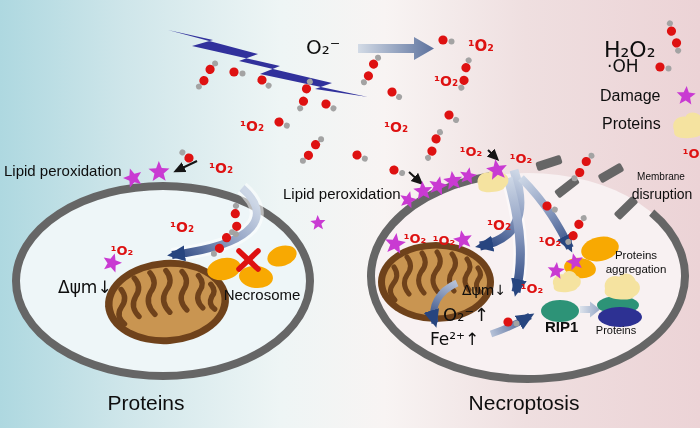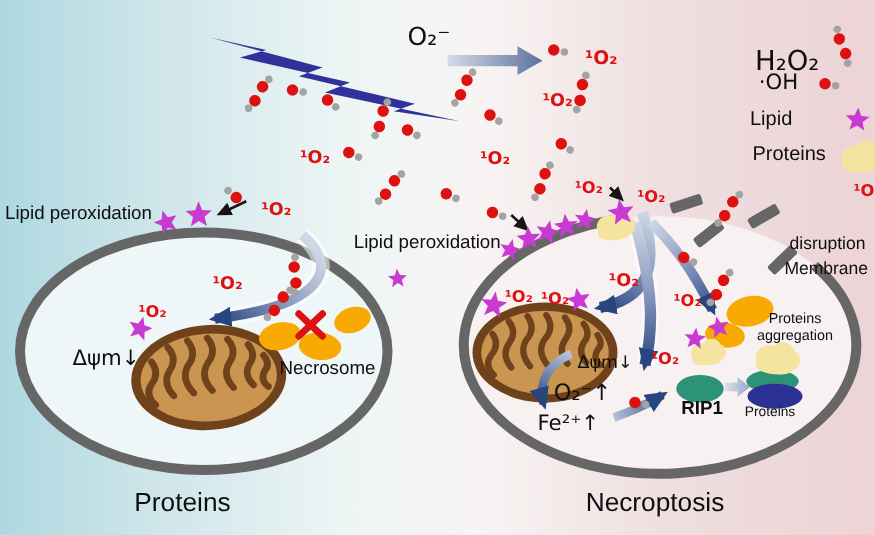--- a/index.html
+++ b/index.html
@@ -289,31 +289,31 @@
       <span class="o2" style="left: 182px; top: 227px; font-size: 14px;">¹O₂</span>
       <span class="o2" style="left: 122px; top: 250px; font-size: 13px;">¹O₂</span>
       <span class="o2" style="left: 499px; top: 225px; font-size: 14px;">¹O₂</span>
       <span class="o2" style="left: 415px; top: 238px; font-size: 13px;">¹O₂</span>
       <span class="o2" style="left: 444px; top: 240px; font-size: 13px;">¹O₂</span>
       <span class="o2" style="left: 550px; top: 241px; font-size: 13px;">¹O₂</span>
       <span class="o2" style="left: 532px; top: 288px; font-size: 13px;">¹O₂</span>
     </div>
 
 <div id="label-layer">
-  <div class="lbl formula" style="left:306px;top:18px;font-size:20px;margin-left:20px;">O₂⁻</div>
+  <div class="lbl formula" style="left:306px;top:36px;font-size:20px;">O₂⁻</div>
 
   <div class="lbl formula" style="left:604px;top:38px;font-size:22px;">H₂O₂</div>
   <div class="lbl formula" style="left:607px;top:57px;font-size:17px;">·OH</div>
-  <div class="lbl" style="left:600px;top:87px;font-size:16px;">Lipid</div>
+  <div class="lbl" style="left:600px;top:87px;font-size:16px;">Damage</div>
   <div class="lbl" style="left:602px;top:115px;font-size:16px;">Proteins</div>
 
   <div class="lbl" style="left:4px;top:163px;font-size:15px;">Lipid peroxidation</div>
   <div class="lbl" style="left:283px;top:186px;font-size:15px;">Lipid peroxidation</div>
 
-  <div class="lbl center" style="left:661px;top:171px;font-size:14px;margin-top:36px;">Membrane</div>
+  <div class="lbl center" style="left:661px;top:171px;font-size:10px;">Membrane</div>
   <div class="lbl center" style="left:662px;top:187px;font-size:14px;">disruption</div>
 
   <div class="lbl center" style="left:262px;top:287px;font-size:15px;">Necrosome</div>
   <div class="lbl formula" style="left:58px;top:278px;font-size:17px;">Δψm↓</div>
 
   <div class="lbl formula" style="left:462px;top:283px;font-size:14px;">Δψm↓</div>
   <div class="lbl formula" style="left:443px;top:305px;font-size:18px;">O₂⁻↑</div>
   <div class="lbl formula" style="left:430px;top:330px;font-size:17px;">Fe²⁺↑</div>
 
   <div class="lbl" style="left:545px;top:319px;font-size:15px;font-weight:bold;">RIP1</div>

